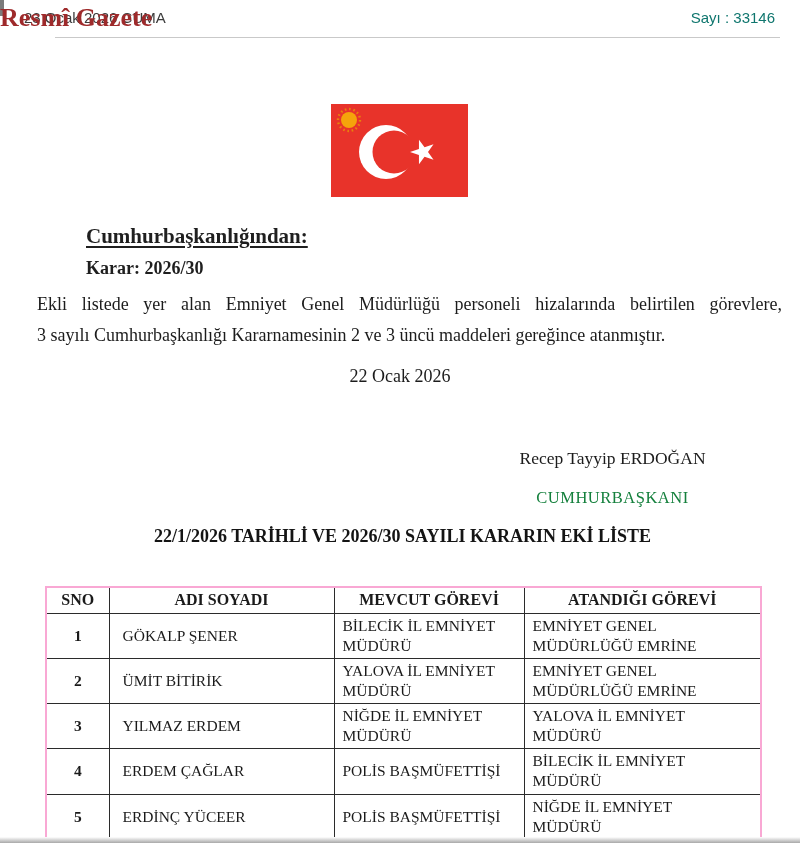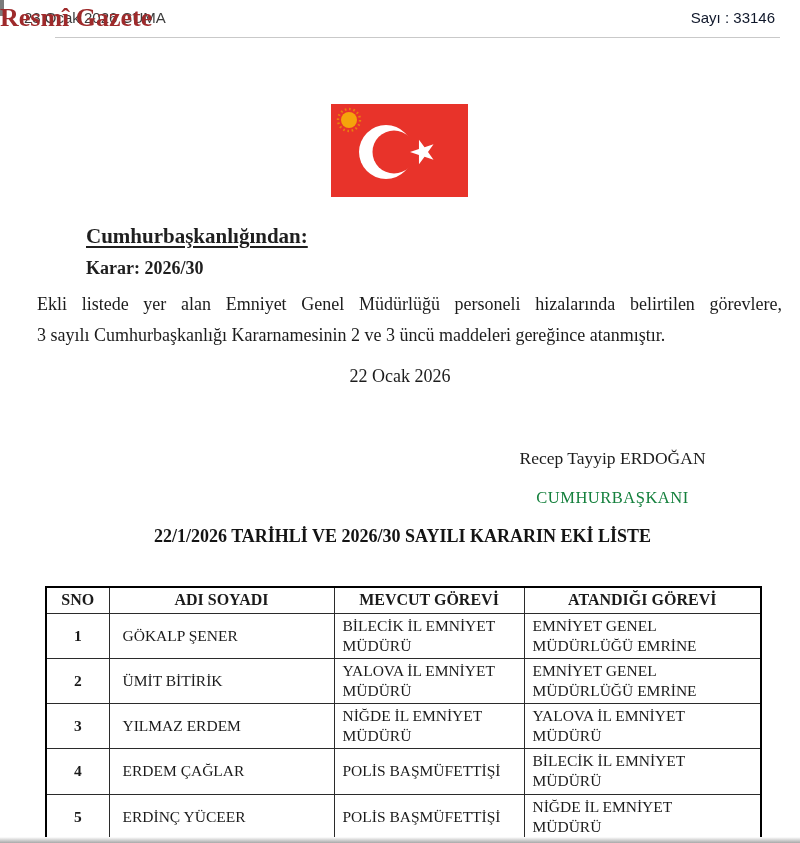--- a/index.html
+++ b/index.html
@@ -22,21 +22,21 @@
   }
   .masthead-title {
     position: absolute; left: 0; top: 3px; width: 100%;
     text-align: left;
     font-family: "Liberation Serif", serif;
     font-weight: bold; font-size: 26px; color: #9e2a2b;
   }
   .masthead-issue {
     position: absolute; right: 25px; top: 9px;
     font-family: "Liberation Sans", sans-serif;
-    font-size: 15px; color: #0f172a;
+    font-size: 15px; color: #0f766e;
   }
   .masthead-rule {
     position: absolute; left: 55px; top: 37px; width: 725px; height: 0;
     border-top: 1px solid #c9c9c9;
   }
   .scan-mark {
     position: absolute; left: 0; top: 0; width: 4px; height: 16px;
     background: #5a5a5a; opacity: .8;
   }
 
@@ -89,21 +89,21 @@
     text-align: center; font-weight: bold; font-size: 18px; color: #141414;
   }
   .annex-table {
     position: absolute; left: 45px; top: 586px; width: 715px;
     border-collapse: collapse; table-layout: fixed;
     font-size: 15.5px; color: #1a1a1a;
   }
   .annex-table th, .annex-table td {
     border: 1.6px solid #2b2b2b;
   }
-  .annex-table { border: 2px solid #000000; }
+  .annex-table { border: 2px solid #f9a8d4; }
   .annex-table th {
     height: 26px; font-size: 16px; font-weight: bold; text-align: center;
     padding: 1px 2px;
   }
   .annex-table td { height: 42px; padding: 2px 8px; vertical-align: middle; }
   .col-sno { width: 63px; }
   .col-name { width: 225px; }
   .col-cur { width: 190px; }
   .col-asg { width: 237px; }
   td.c-sno { text-align: center; font-weight: bold; }

